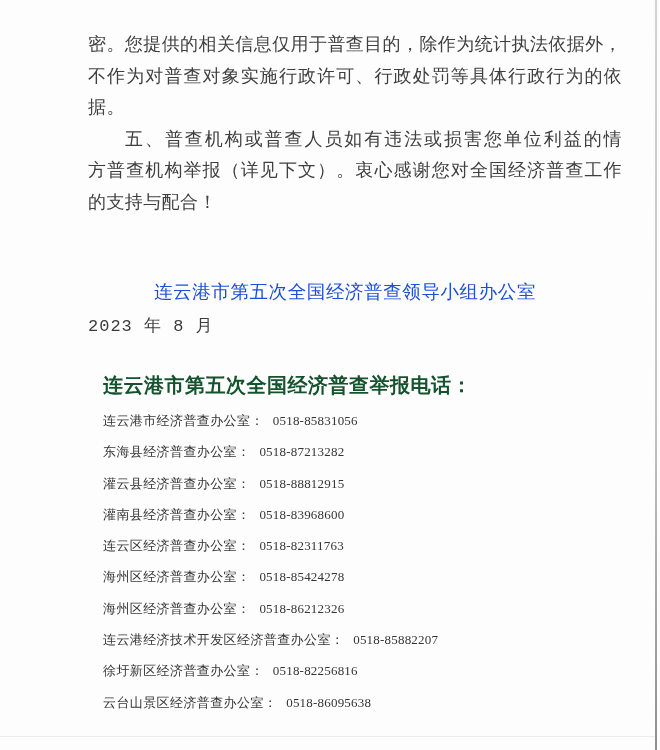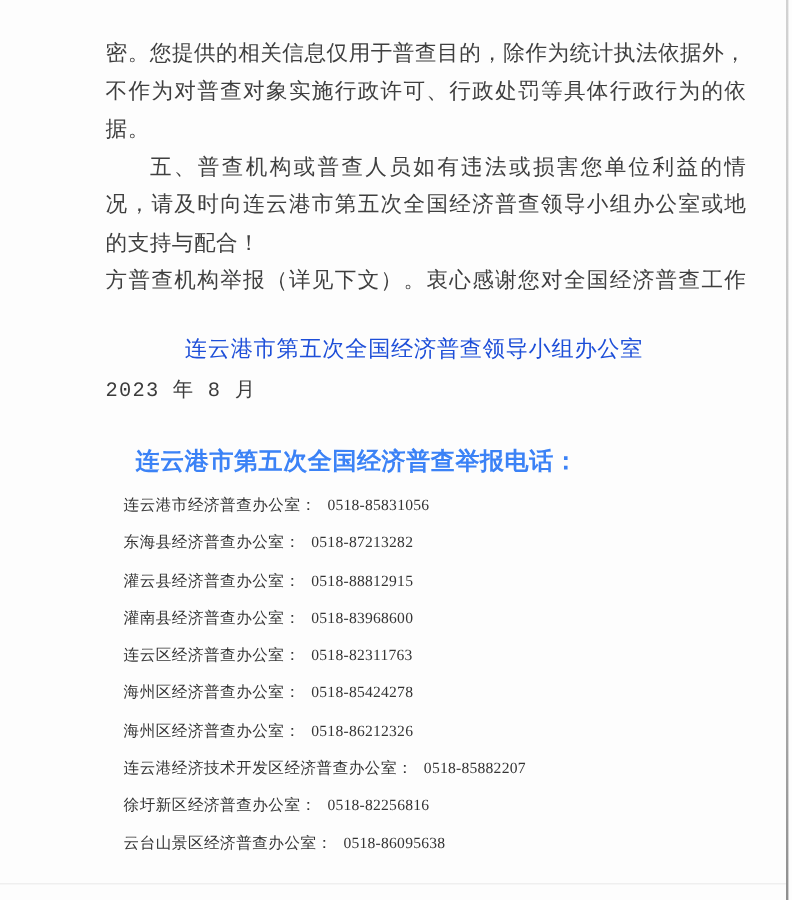--- a/index.html
+++ b/index.html
@@ -48,26 +48,26 @@
     height: 31.5px; line-height: 31.5px;
     font-size: 17px;
     color: #3c3c3c;
     letter-spacing: 1px;
     font-family: Liberation Mono, monospace;
   }
 
   
   .hot-heading {
     position: absolute;
-    left: 113px; top: 371px;
+    left: 103px; top: 371px;
     font-family: "Liberation Sans", "DejaVu Sans", sans-serif;
     font-weight: 700;
     font-size: 20px;
     line-height: 28px;
-    color: #3b82f6;
+    color: #14532d;
     letter-spacing: 0.5px;
   }
   .hot-list {
     position: absolute;
     left: 103px; top: 405px;
     width: 520px;
     font-size: 13px;
     color: #343434;
     letter-spacing: 0.4px;
   }
@@ -96,23 +96,22 @@
 <body>
 
 <div class="para-block">
   <div>
     <div class="para-line jline">密。您提供的相关信息仅用于普查目的，除作为统计执法依据外，</div>
     <div class="para-line jline">不作为对普查对象实施行政许可、行政处罚等具体行政行为的依</div>
     <div class="para-line lline">据。</div>
   </div>
   <div>
     <div class="para-line jline indent">五、普查机构或普查人员如有违法或损害您单位利益的情</div>
-    <div class="para-line jline">况，请及时向连云港市第五次全国经济普查领导小组办公室或地</div>
+    <div class="para-line jline">方普查机构举报（详见下文）。衷心感谢您对全国经济普查工作</div>
     <div class="para-line lline">的支持与配合！</div>
-    <div class="para-line jline">方普查机构举报（详见下文）。衷心感谢您对全国经济普查工作</div>
   </div>
 </div>
 
 <div class="signature">连云港市第五次全国经济普查领导小组办公室</div>
 <div class="doc-date">2023 年 8 月</div>
 
 <div class="hot-heading">连云港市第五次全国经济普查举报电话：</div>
 
 <div class="hot-list">
   <div class="hot-item"><span>连云港市经济普查办公室：</span><span class="phone">0518-85831056</span></div>

